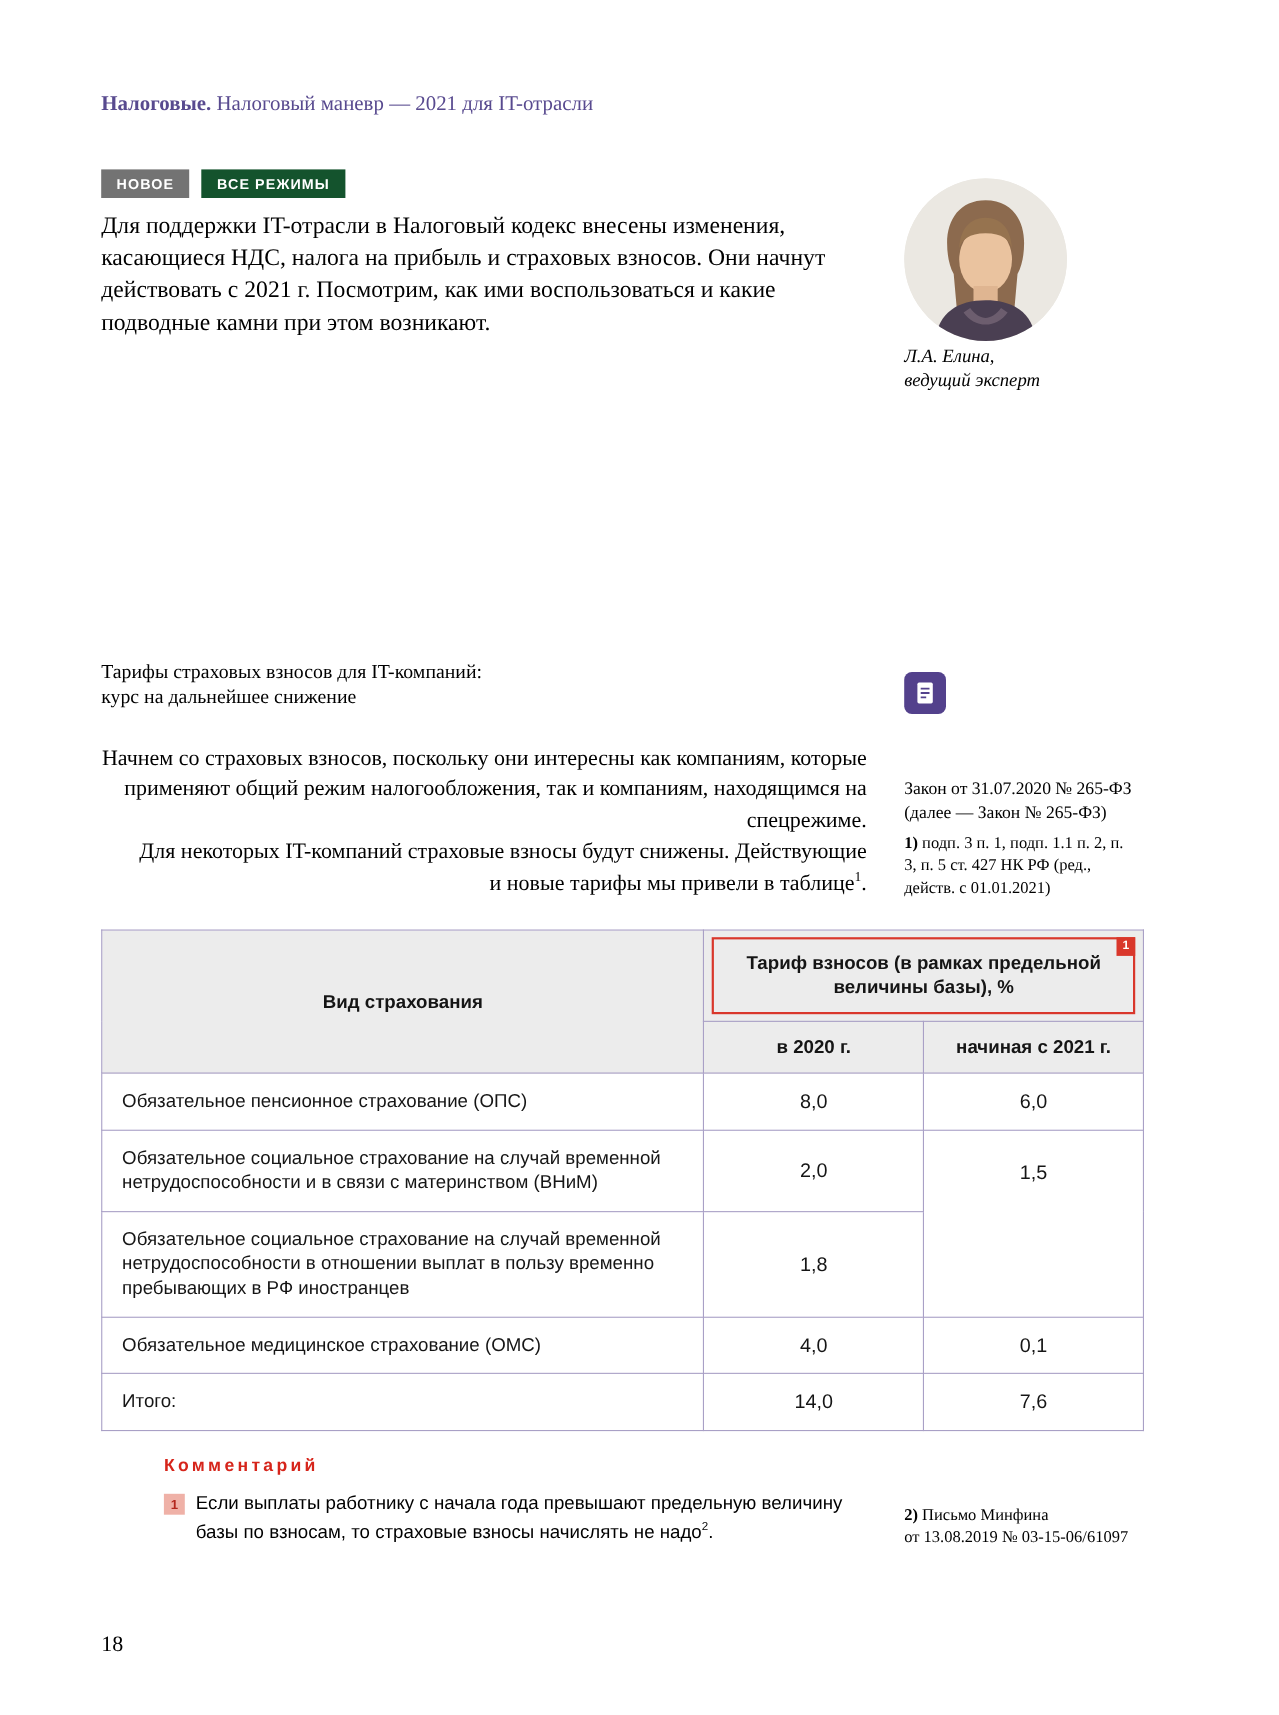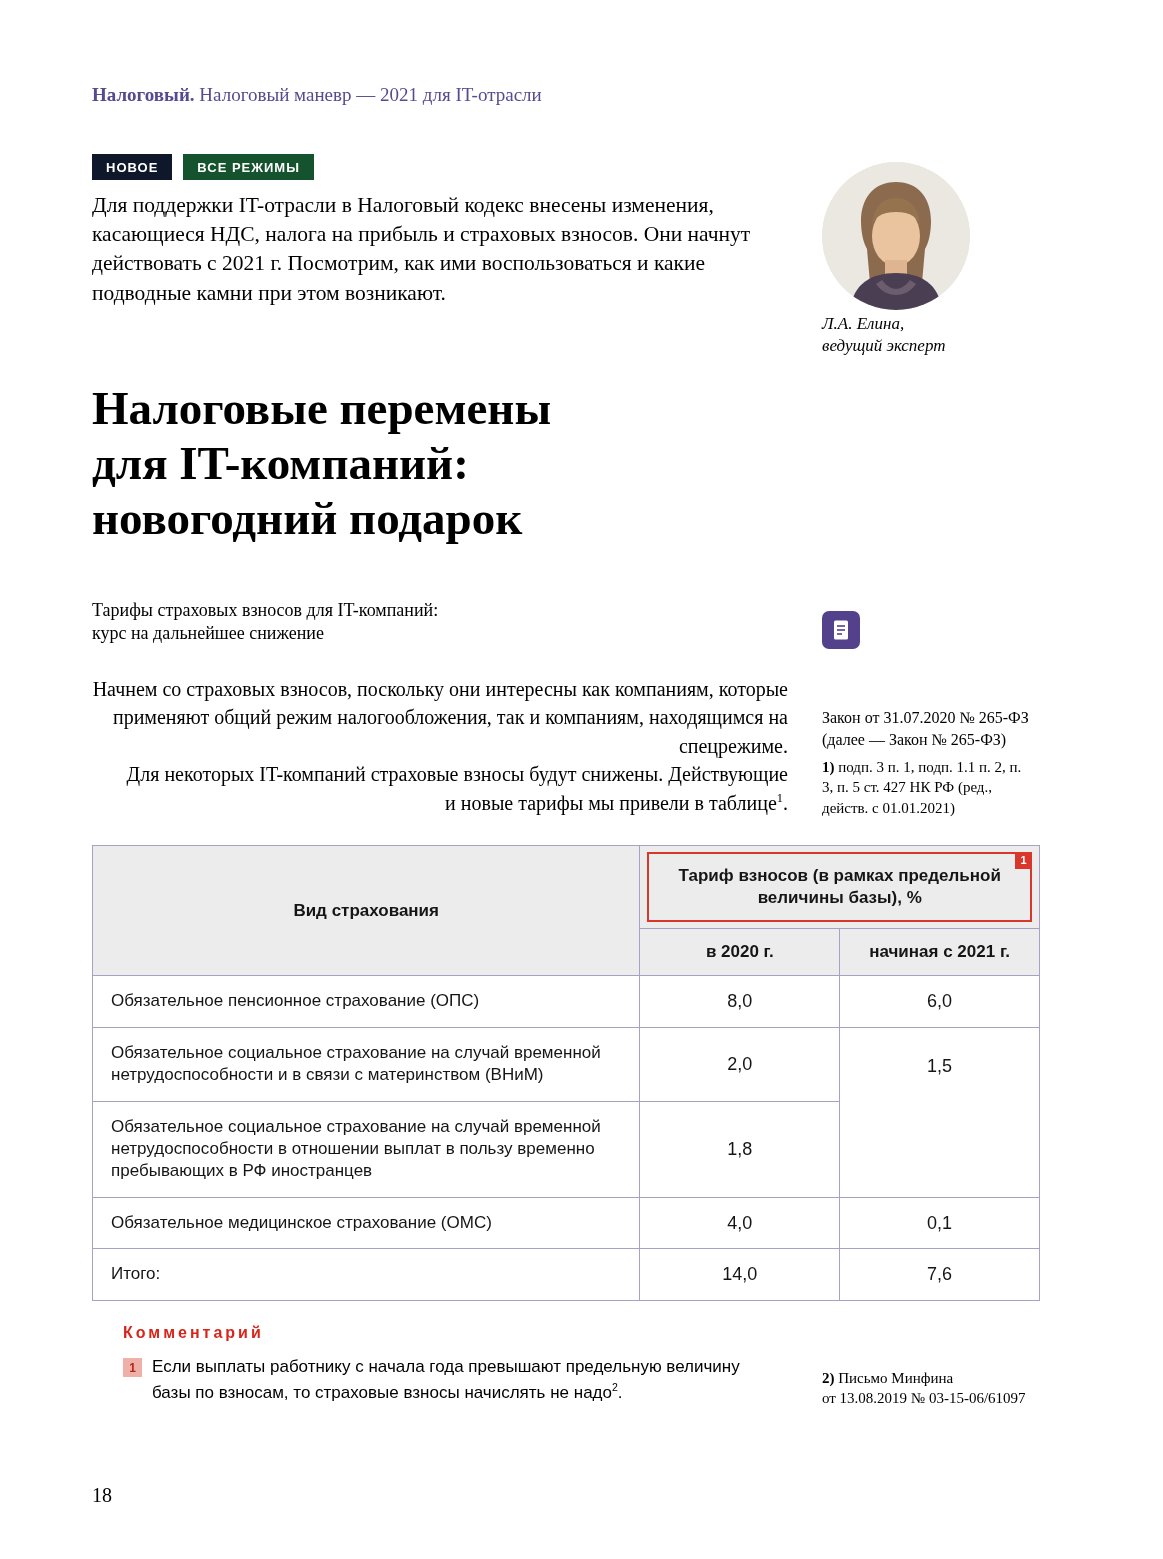--- a/index.html
+++ b/index.html
@@ -24,21 +24,21 @@
   
   .badges {
     position: absolute; left: 92px; top: 154px;
     display: flex; gap: 11px;
     font-family: "Liberation Sans", sans-serif;
   }
   .badge {
     color: #fff; font-size: 13px; font-weight: bold;
     letter-spacing: 1px; padding: 6px 14px 5px;
   }
-  .badge-new { background: #0f172a; }
+  .badge-new { background: #737373; }
   .badge-modes { background: #14532d; }
 
   
   .intro {
     position: absolute; left: 92px; top: 191px; width: 676px;
     font-weight: normal; font-size: 21.5px; line-height: 1.36;
   }
 
   
   .avatar {
@@ -112,21 +112,21 @@
     display: flex; align-items: center; justify-content: center;
   }
   th.col-sub { padding: 13px 8px; text-align: center; }
   td.cell-label { padding: 14px 18px; line-height: 1.32; }
   td.cell-value { text-align: center; width: 200px; font-size: 18px; }
   td.cell-value-span { text-align: center; width: 200px; font-size: 18px; vertical-align: top; padding-top: 28px; }
 
   
   .comment {
     position: absolute; left: 110px; top: 1322px;
-    display: flex; align-items: center; flex-direction: column;
+    display: flex; align-items: center;
   }
   .comment-bar { width: 26px; background: #dedede; }
   .comment-content {
     margin-left: 13px; padding-top: 2px;
     font-family: "Liberation Sans", sans-serif;
   }
   .comment-title {
     color: #d6251b; font-weight: bold; font-size: 16px;
     letter-spacing: 3px; margin-bottom: 12px;
   }
@@ -143,21 +143,21 @@
     position: absolute; left: 92px; top: 1484px;
     font-size: 20px;
   }
 </style>
 </head>
 <body>
 
 <div class="page">
 
   <div class="breadcrumb">
-    <span class="crumb-section">Налоговый.</span>
+    <span class="crumb-section">Налоговые.</span>
     <span class="crumb-title">Налоговый маневр — 2021 для IT-отрасли</span>
   </div>
 
   <div class="badges">
     <span class="badge badge-new">НОВОЕ</span>
     <span class="badge badge-modes">ВСЕ РЕЖИМЫ</span>
   </div>
 
   <div class="intro">Для поддержки IT-отрасли в Налоговый кодекс внесены изменения, касающиеся НДС, налога на прибыль и страховых взносов. Они начнут действовать с 2021 г. Посмотрим, как ими воспользоваться и какие подводные камни при этом возникают.</div>
 
@@ -171,25 +171,20 @@
       <path d="M28 148c3-26 21-37 46-37s43 11 46 37z" fill="#4a3f52"></path>
       <path d="M60 118c4 6 10 9 14 9s10-3 14-9l6 4c-5 7-12 11-20 11s-15-4-20-11z" fill="#6c5d6e"></path>
     </svg>
   </div>
 
   <div class="author-caption">
     <div>Л.А. Елина,</div>
     <div>ведущий эксперт</div>
   </div>
 
-  <h1 class="article-title" style="margin:0;">
-    <div>Налоговые перемены</div>
-    <div>для IT-компаний:</div>
-    <div>новогодний подарок</div>
-  </h1>
 
   <h2 class="section-heading" style="margin:0;">
     <div>Тарифы страховых взносов для IT-компаний:</div>
     <div>курс на дальнейшее снижение</div>
   </h2>
 
   <div class="body-text">
     <p>Начнем со страховых взносов, поскольку они интересны как компаниям, которые применяют общий режим налогообложения, так и компаниям, находящимся на спецрежиме.</p>
     <p><span>Для некоторых IT-компаний страховые взносы будут снижены. Действующие и новые тарифы мы привели в таблице</span><sup>1</sup><span>.</span></p>
   </div>

